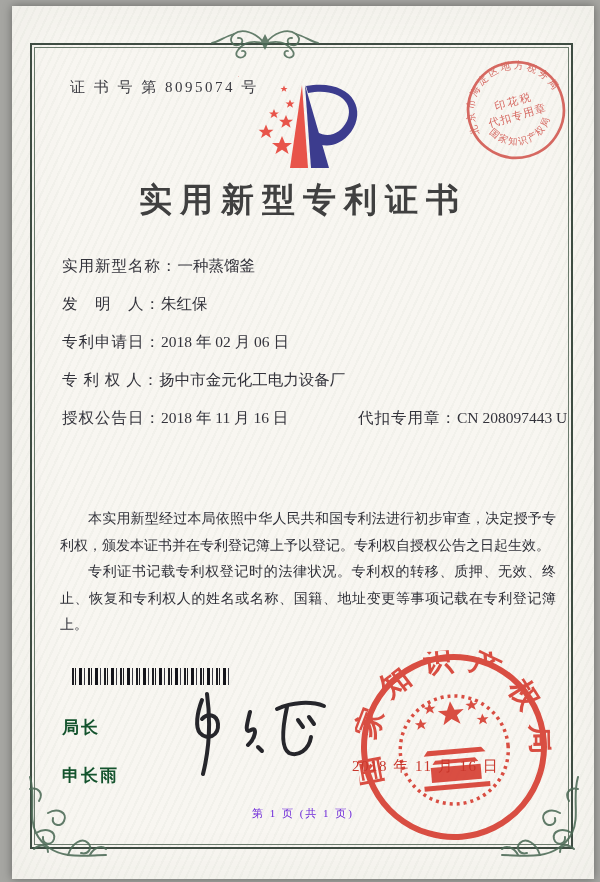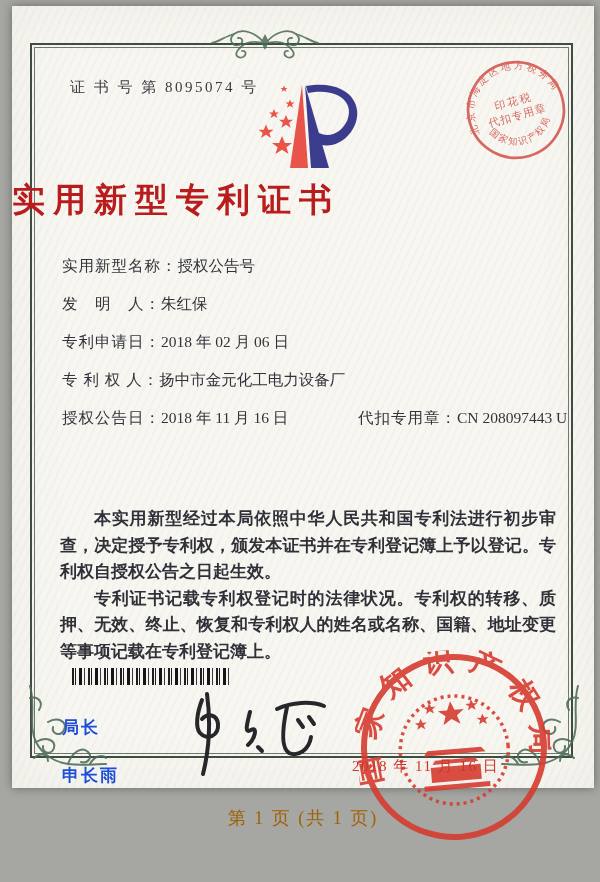--- a/index.html
+++ b/index.html
@@ -1,42 +1,42 @@
 <!DOCTYPE html>
 <html><head>
 <meta charset="utf-8">
 <style>
   html,body{margin:0;padding:0;width:600px;height:882px;overflow:hidden;}
   body{background:#a6a6a2;position:relative;font-family:"Liberation Serif",serif;}
-  .paper{position:absolute;left:12px;top:6px;width:582px;height:782px;background:#f8f6f1;
+  .paper{position:absolute;left:12px;top:6px;width:582px;height:873px;background:#f8f6f1;
          box-shadow:0 0 9px rgba(0,0,0,.38), inset 0 0 60px rgba(120,130,110,.07);}
   .texture{position:absolute;inset:0;background:repeating-linear-gradient(115deg,rgba(190,200,185,.10) 0 2px,transparent 2px 7px);pointer-events:none;}
   .frame{position:absolute;left:18px;top:37px;right:21px;bottom:30px;border:2px solid #3e4c42;}
   .frame-inner{position:absolute;inset:2px;border:1px solid #6a7a6c;}
   .cert-no{position:absolute;left:58px;top:72px;font-size:15px;letter-spacing:2.5px;color:#3a3a40;}
-  .title{position:absolute;left:0;right:0;top:172px;text-align:left;font-size:33px;font-weight:bold;
-         letter-spacing:8px;color:#b91c1c;}
+  .title{position:absolute;left:0;right:0;top:172px;text-align:center;font-size:33px;font-weight:bold;
+         letter-spacing:8px;color:#404040;}
   .fields{position:absolute;left:50px;right:28px;top:250px;font-size:15.5px;color:#33333b;}
   .frow{position:relative;height:24px;margin-bottom:14px;white-space:nowrap;}
   .frow .lab{letter-spacing:1px;}
   .pair2{position:absolute;left:296px;top:0;}
-  .paras{position:absolute;left:48px;right:38px;top:500px;font-size:17px;line-height:26.5px;
-         text-align:justify;color:#2f3038;font-weight:bold;}
+  .paras{position:absolute;left:48px;right:38px;top:500px;font-size:14px;line-height:26.5px;
+         text-align:justify;color:#2f3038;}
   .paras p{margin:0;text-indent:2em;}
   .barcode{position:absolute;left:60px;top:662px;width:158px;height:17px;
     background:repeating-linear-gradient(90deg,#1d1d22 0 2px,transparent 2px 3px,#1d1d22 3px 4px,transparent 4px 7px,#14141a 7px 10px,transparent 10px 12px,#3a3a42 12px 13px,transparent 13px 16px);}
   .director{position:absolute;left:50px;font-family:"Liberation Sans",sans-serif;font-weight:bold;
-            font-size:17px;color:#1d4ed8;letter-spacing:2px;}
+            font-size:17px;color:#14532d;letter-spacing:2px;}
   .d1{top:710px;} .d2{top:742px;margin-top:16px;}
   .sig{position:absolute;left:148px;top:680px;}
   .stamp{position:absolute;left:452px;top:52px;width:104px;height:104px;transform:rotate(-16deg);opacity:.82;}
   .logo{position:absolute;left:226px;top:70px;}
   .seal{position:absolute;left:345px;top:644px;width:194px;height:194px;transform:rotate(-5deg);opacity:.9;}
   .seal-date{position:absolute;left:340px;top:751px;font-size:15px;letter-spacing:1.5px;color:#c9362b;z-index:5;}
-  .footer{position:absolute;left:0;right:0;top:800px;text-align:center;font-size:18px;letter-spacing:2px;color:#a16207;}
+  .footer{position:absolute;left:0;right:0;top:800px;text-align:center;font-size:11px;letter-spacing:2px;color:#6d28d9;}
   .orn-top{position:absolute;left:178px;top:20px;}
   .orn-bl{position:absolute;left:8px;bottom:14px;}
   .orn-br{position:absolute;right:6px;bottom:14px;transform:scaleX(-1);}
   svg text{font-family:"Liberation Serif",serif;}
 </style>
 </head>
 <body>
 
 <div class="paper">
   <div class="texture"></div>
@@ -110,21 +110,21 @@
       <use href="#star" transform="translate(36,38) scale(5)"></use>
       <use href="#star" transform="translate(52,28) scale(4.5)"></use>
       <use href="#star" transform="translate(46,13) scale(3.5)"></use>
     </g>
   </svg>
 
   <div class="title">实用新型专利证书</div>
 
   <div class="fields">
     <div class="frow">
-      <span class="lab">实用新型名称：</span><span>授权公告号</span>
+      <span class="lab">实用新型名称：</span><span>一种蒸馏釜</span>
     </div>
     <div class="frow">
       <span class="lab">发　明　人：</span><span>朱红保</span>
     </div>
     <div class="frow">
       <span class="lab">专利申请日：</span><span>2018 年 02 月 06 日</span>
     </div>
     <div class="frow">
       <span class="lab">专 利 权 人：</span><span>扬中市金元化工电力设备厂</span>
     </div>

